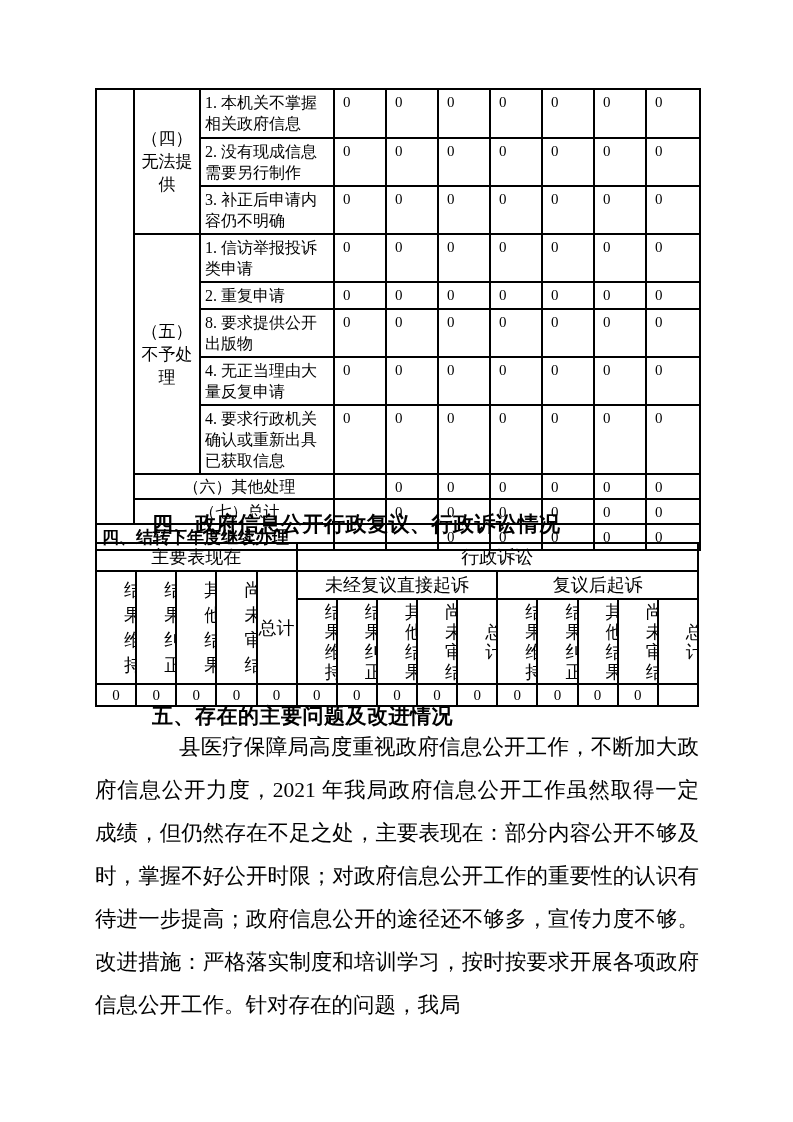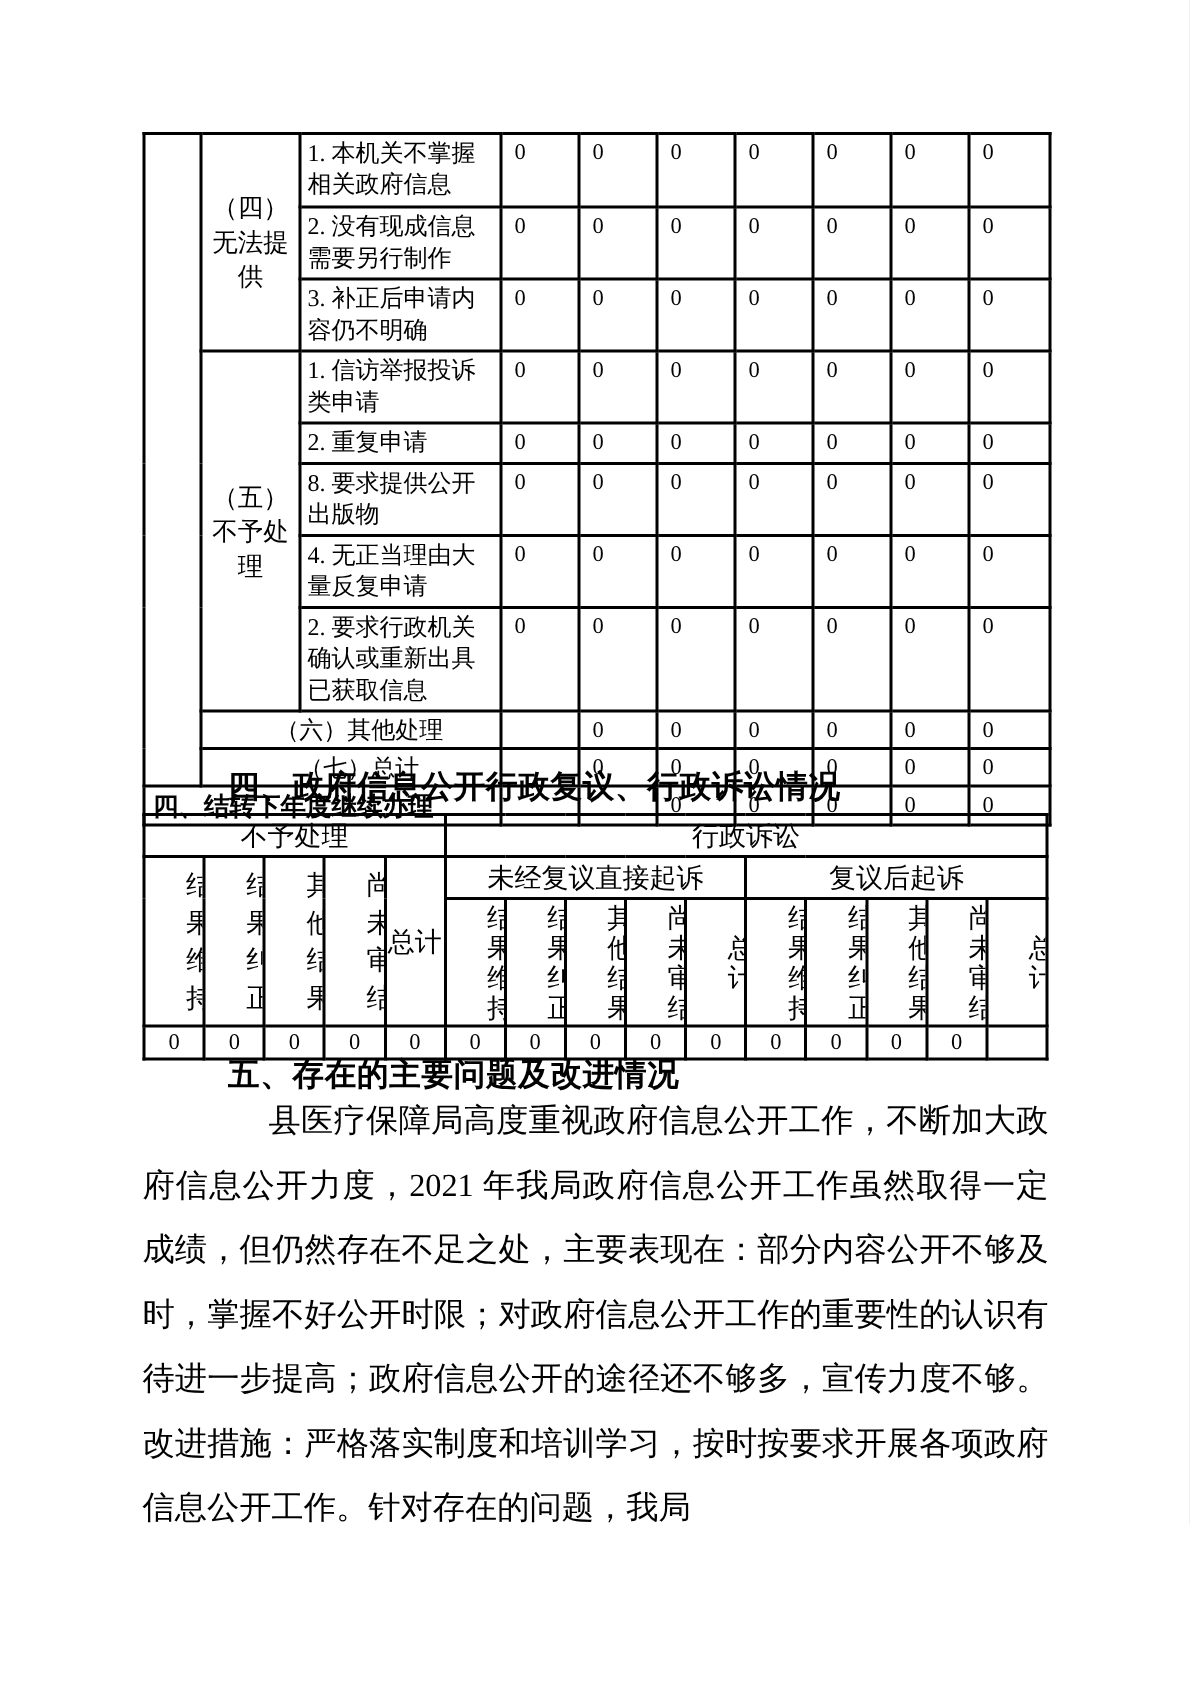--- a/index.html
+++ b/index.html
@@ -136,21 +136,21 @@
       <td class="item">4. 无正当理由大量反复申请</td>
       <td class="num1">0</td>
       <td class="num1">0</td>
       <td class="num1">0</td>
       <td class="num1">0</td>
       <td class="num1">0</td>
       <td class="num1">0</td>
       <td class="num1">0</td>
     </tr>
     <tr class="h64">
-      <td class="item">2. 要求行政机关确认或重新出具已获取信息</td>
+      <td class="item">4. 要求行政机关确认或重新出具已获取信息</td>
       <td class="num1">0</td>
       <td class="num1">0</td>
       <td class="num1">0</td>
       <td class="num1">0</td>
       <td class="num1">0</td>
       <td class="num1">0</td>
       <td class="num1">0</td>
     </tr>
     <tr class="h22">
       <td class="rowlabel" colspan="2">（六）其他处理</td>
@@ -200,21 +200,21 @@
         <col>
         <col>
         <col>
         <col>
         <col>
         <col>
         <col>
     </colgroup>
     <tbody>
         <tr class="r22">
-      <td class="ghead" colspan="5">不予处理</td>
+      <td class="ghead" colspan="5">主要表现在</td>
       <td class="ghead" colspan="10">行政诉讼</td>
     </tr>
     <tr class="r22">
       <td class="vh vh-l" rowspan="2">结果维持</td>
       <td class="vh vh-l" rowspan="2">结果纠正</td>
       <td class="vh vh-l" rowspan="2">其他结果</td>
       <td class="vh vh-l" rowspan="2">尚未审结</td>
       <td class="hh" rowspan="2">总计</td>
       <td class="ghead" colspan="5">未经复议直接起诉</td>
       <td class="ghead" colspan="5">复议后起诉</td>

